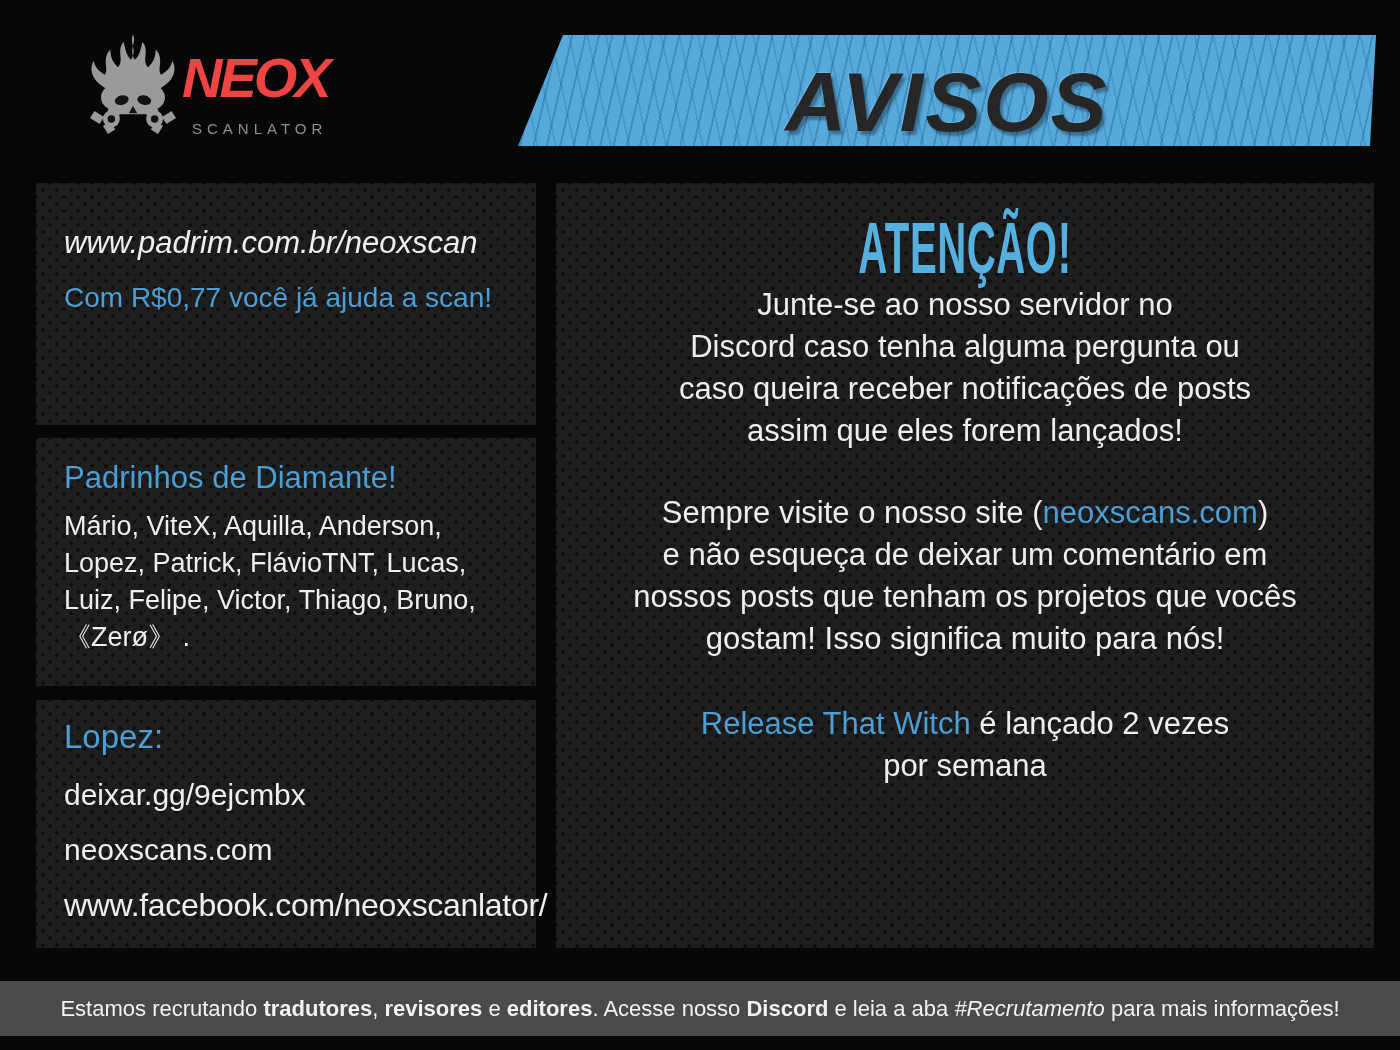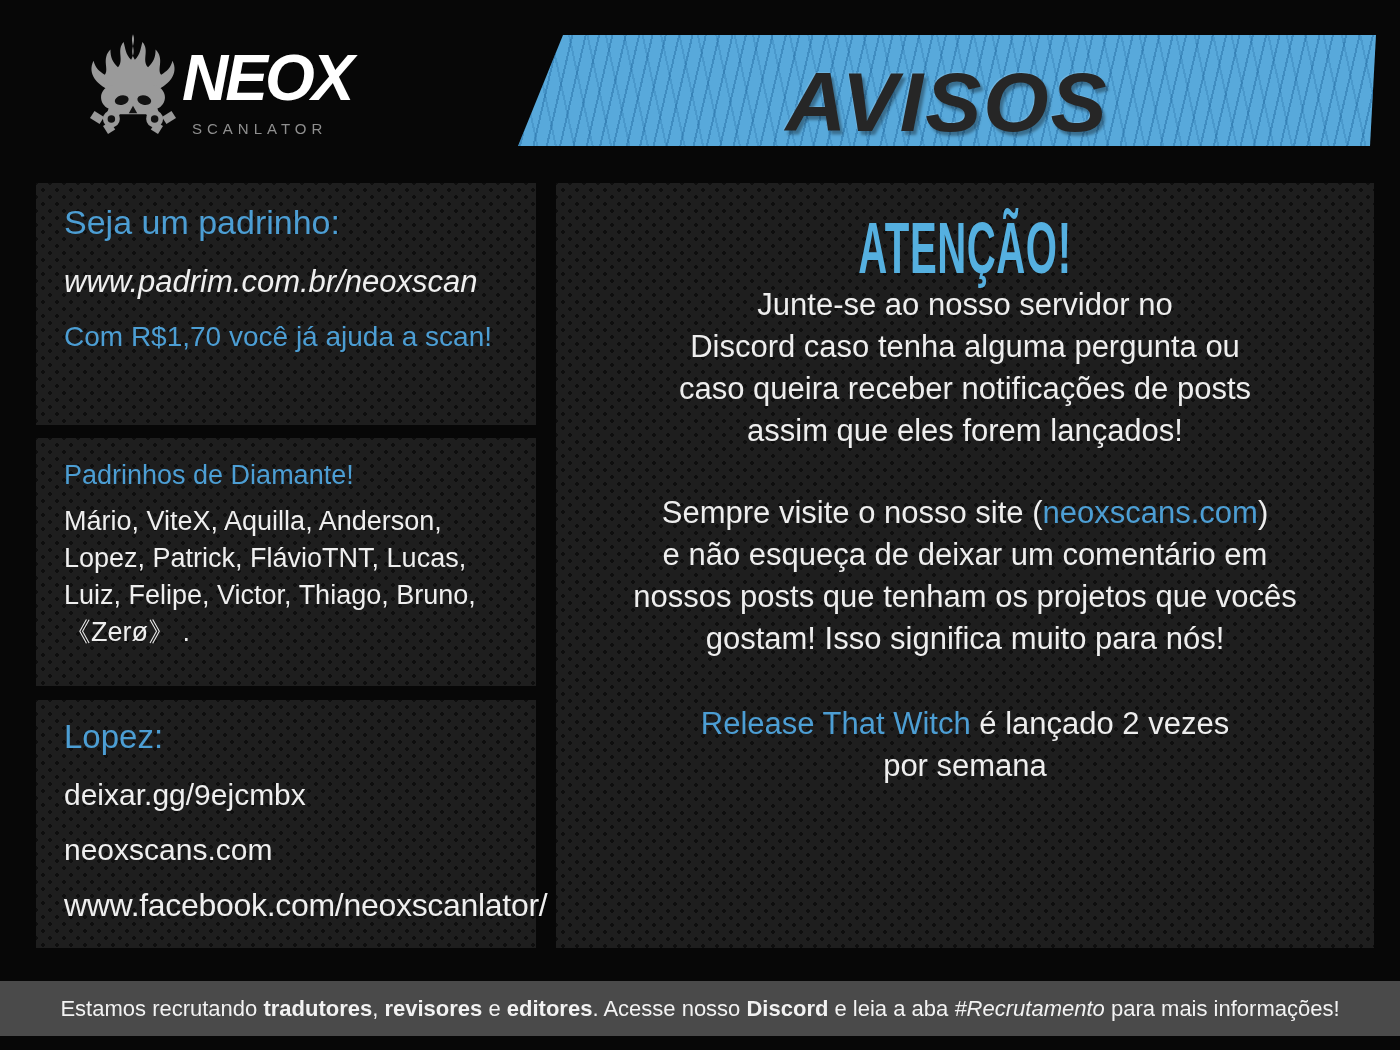--- a/index.html
+++ b/index.html
@@ -6,22 +6,22 @@
   .page{
     position:relative;width:1400px;height:1050px;overflow:hidden;
     background:#070707;
     font-family:"Liberation Sans", sans-serif;
   }
   
   .logo{position:absolute;left:86px;top:32px;display:flex;align-items:flex-start;}
   .logo-icon{display:block;width:94px;height:110px;flex:0 0 auto;}
   .logo-textwrap{margin-left:2px;}
   .logo-word{
-    font-size:64px;line-height:92px;font-weight:bold;font-style:italic;
-    color:#ffffff;letter-spacing:-3px;white-space:nowrap;
+    font-size:56px;line-height:92px;font-weight:bold;font-style:italic;
+    color:#ef4444;letter-spacing:-3px;white-space:nowrap;
   }
   .logo-sub{
     font-size:15px;color:#8f8f8f;letter-spacing:5px;margin:-4px 0 0 10px;white-space:nowrap;
   }
   .banner{
     position:absolute;left:518px;top:35px;width:858px;height:111px;
     background-color:var(--banner-blue,#58a9db);
     background-image:
       repeating-linear-gradient(103deg, rgba(25,95,150,0.38) 0 2px, rgba(0,0,0,0) 2px 13px),
       repeating-linear-gradient(78deg, rgba(25,95,150,0.22) 0 2px, rgba(0,0,0,0) 2px 18px);
@@ -45,21 +45,21 @@
     background-position:0 0,7px 7px;
   }
   .panel-padrim{left:36px;top:183px;width:500px;height:242px;padding:20px 28px;}
   .panel-diamond{left:36px;top:438px;width:500px;height:248px;padding:22px 28px;}
   .panel-access{left:36px;top:700px;width:500px;height:248px;padding:18px 28px;}
   .panel h2{
     margin:0;font-weight:normal;
     color:var(--accent-blue,#4c9ed4);
   }
   .panel-padrim h2{font-size:34px;}
-  .panel-diamond h2{font-size:27px;}
+  .panel-diamond h2{font-size:31px;}
   .panel-access h2{font-size:33px;}
   .padrim-url{
     margin:22px 0 0;color:#efefef;font-style:italic;font-size:31px;white-space:nowrap;
   }
   .padrim-note{
     margin:21px 0 0;color:var(--accent-blue,#4c9ed4);font-size:28px;white-space:nowrap;
   }
   .diamond-names{
     margin:12px 0 0;color:#efefef;font-size:27px;line-height:37px;white-space:pre-line;
   }
@@ -122,23 +122,22 @@
       <div class="logo-word">NEOX</div>
       <div class="logo-sub">SCANLATOR</div>
     </div>
   </div>
 
   <div class="banner">
     <span class="banner-title">AVISOS</span>
   </div>
 
   <section class="panel panel-padrim">
-    <h2>Seja um padrinho:</h2>
     <p class="padrim-url">www.padrim.com.br/neoxscan</p>
-    <p class="padrim-note">Com R$1,70 você já ajuda a scan!</p>
+    <p class="padrim-note">Com R$0,77 você já ajuda a scan!</p>
   </section>
 
   <section class="panel panel-diamond">
     <h2>Padrinhos de Diamante!</h2>
     <p class="diamond-names">Mário, ViteX, Aquilla, Anderson,
 Lopez, Patrick, FlávioTNT, Lucas,
 Luiz, Felipe, Victor, Thiago, Bruno,
 《Zerø》 .</p>
   </section>
 

